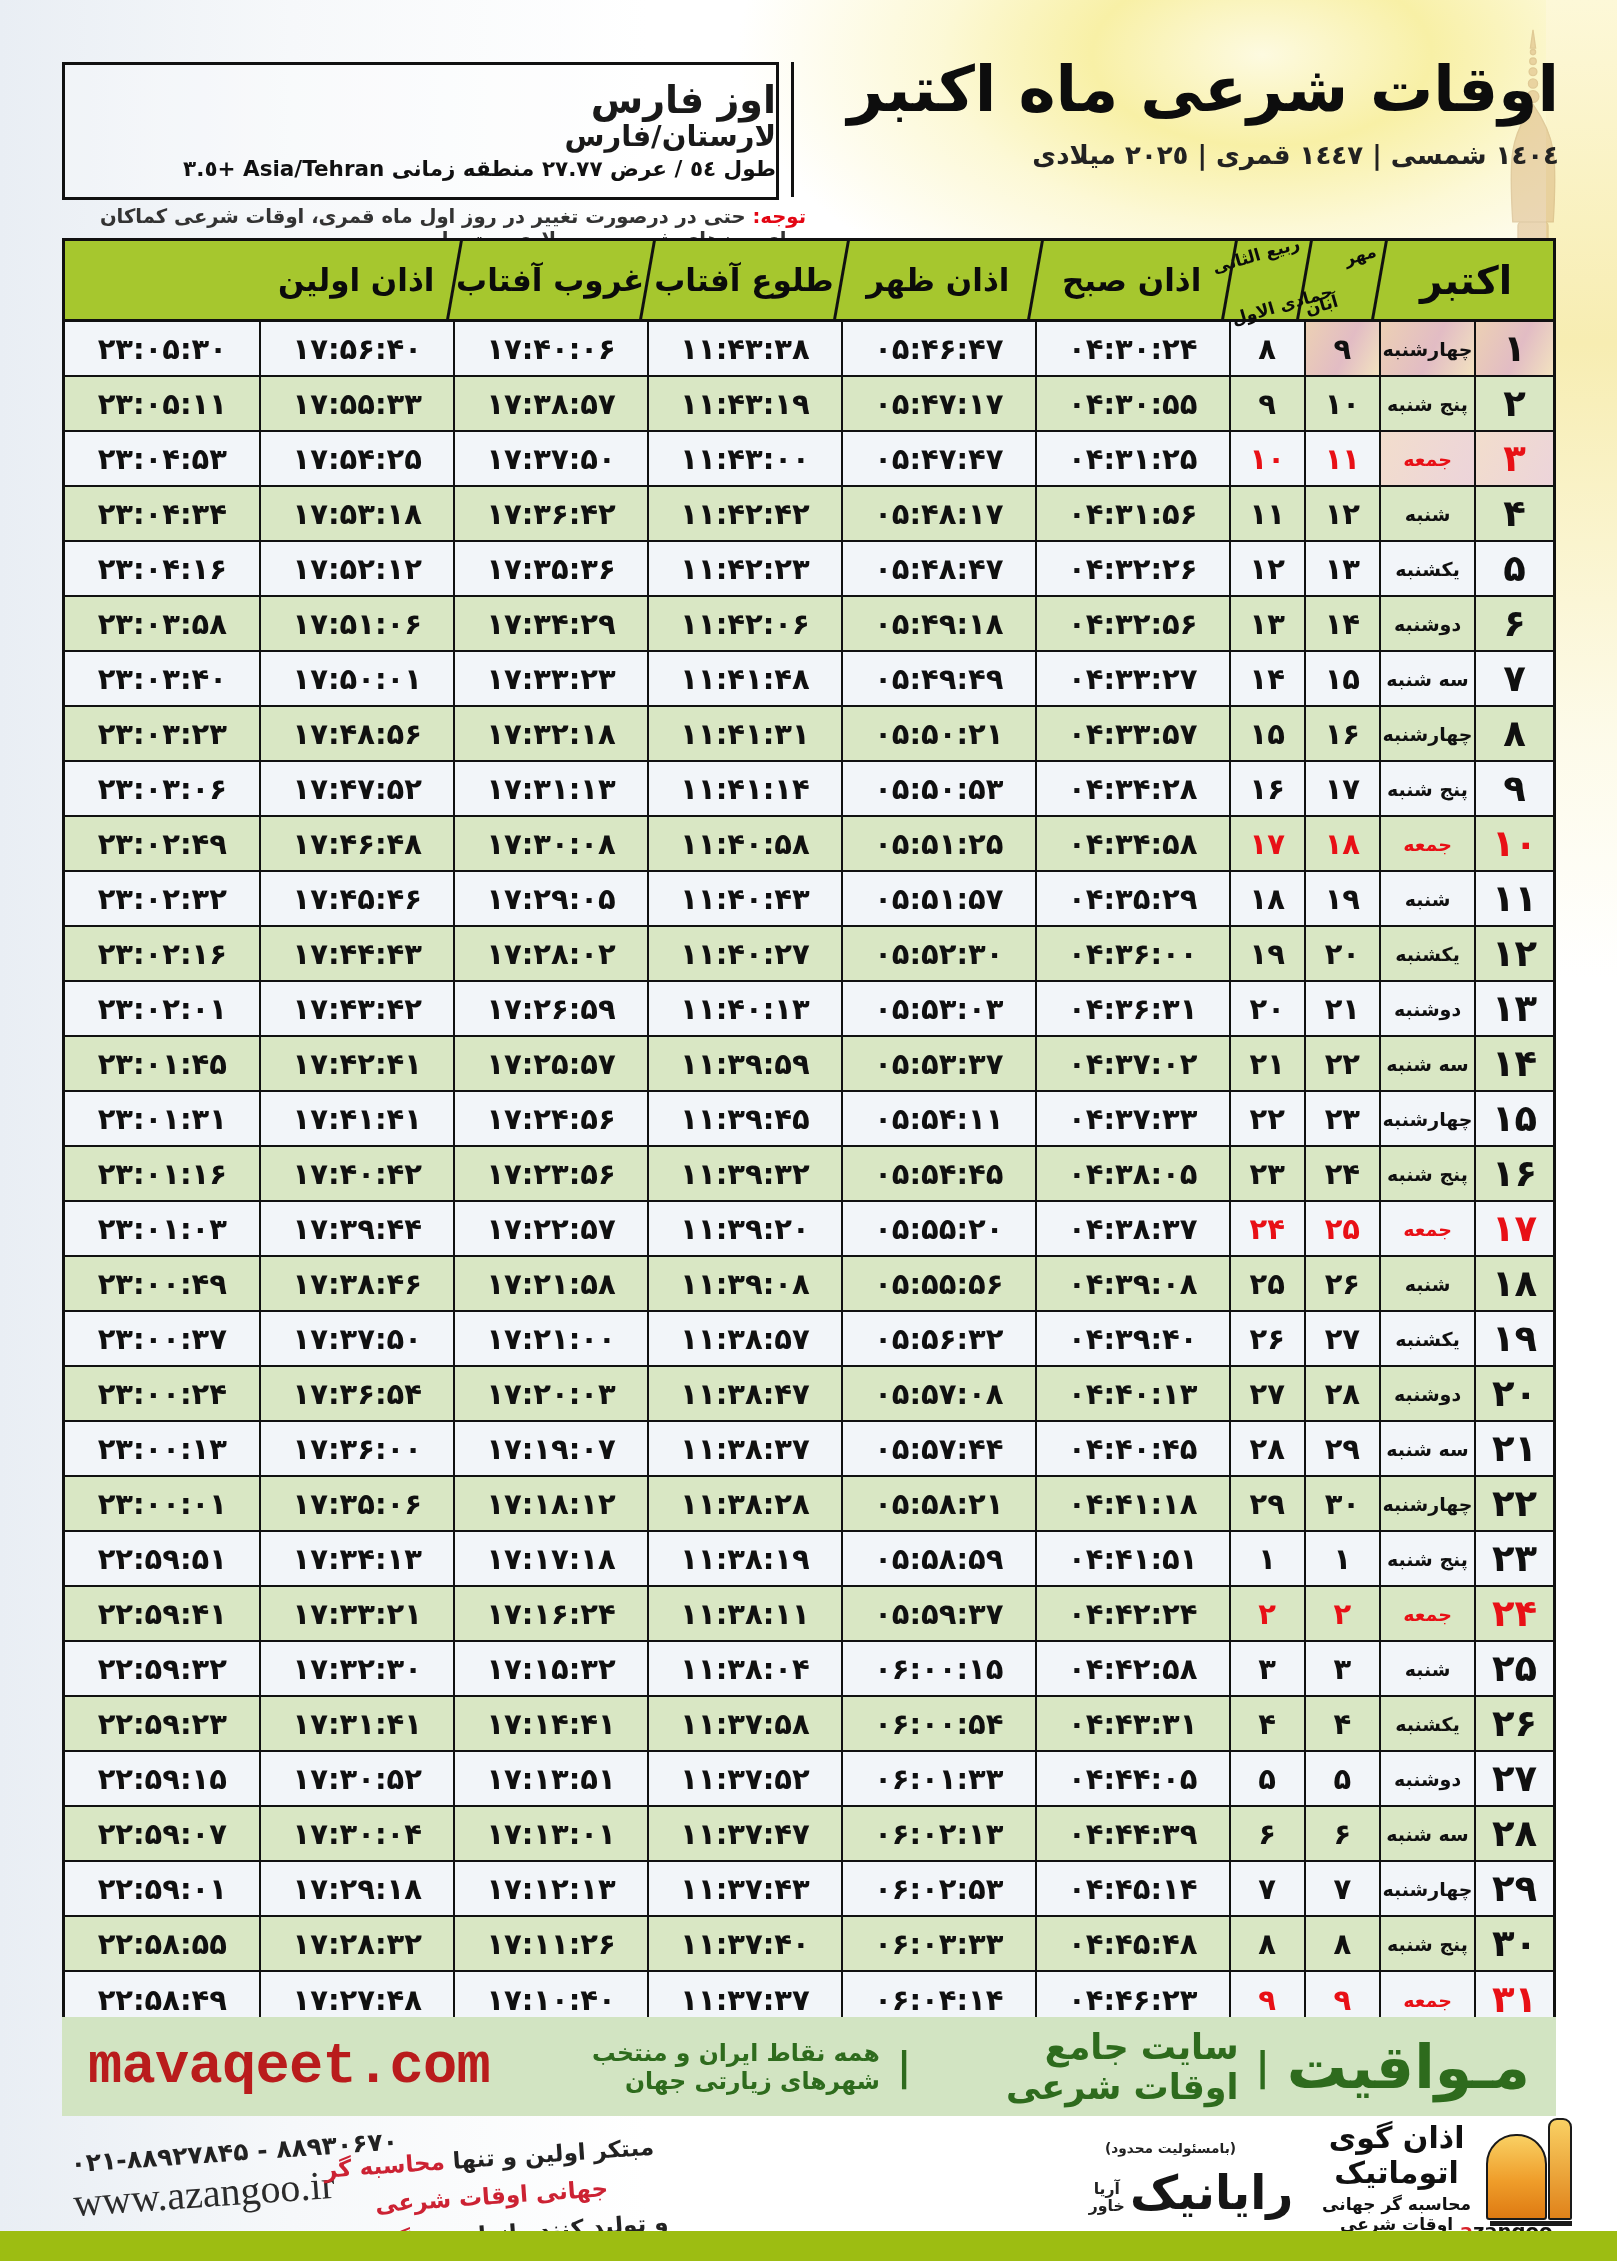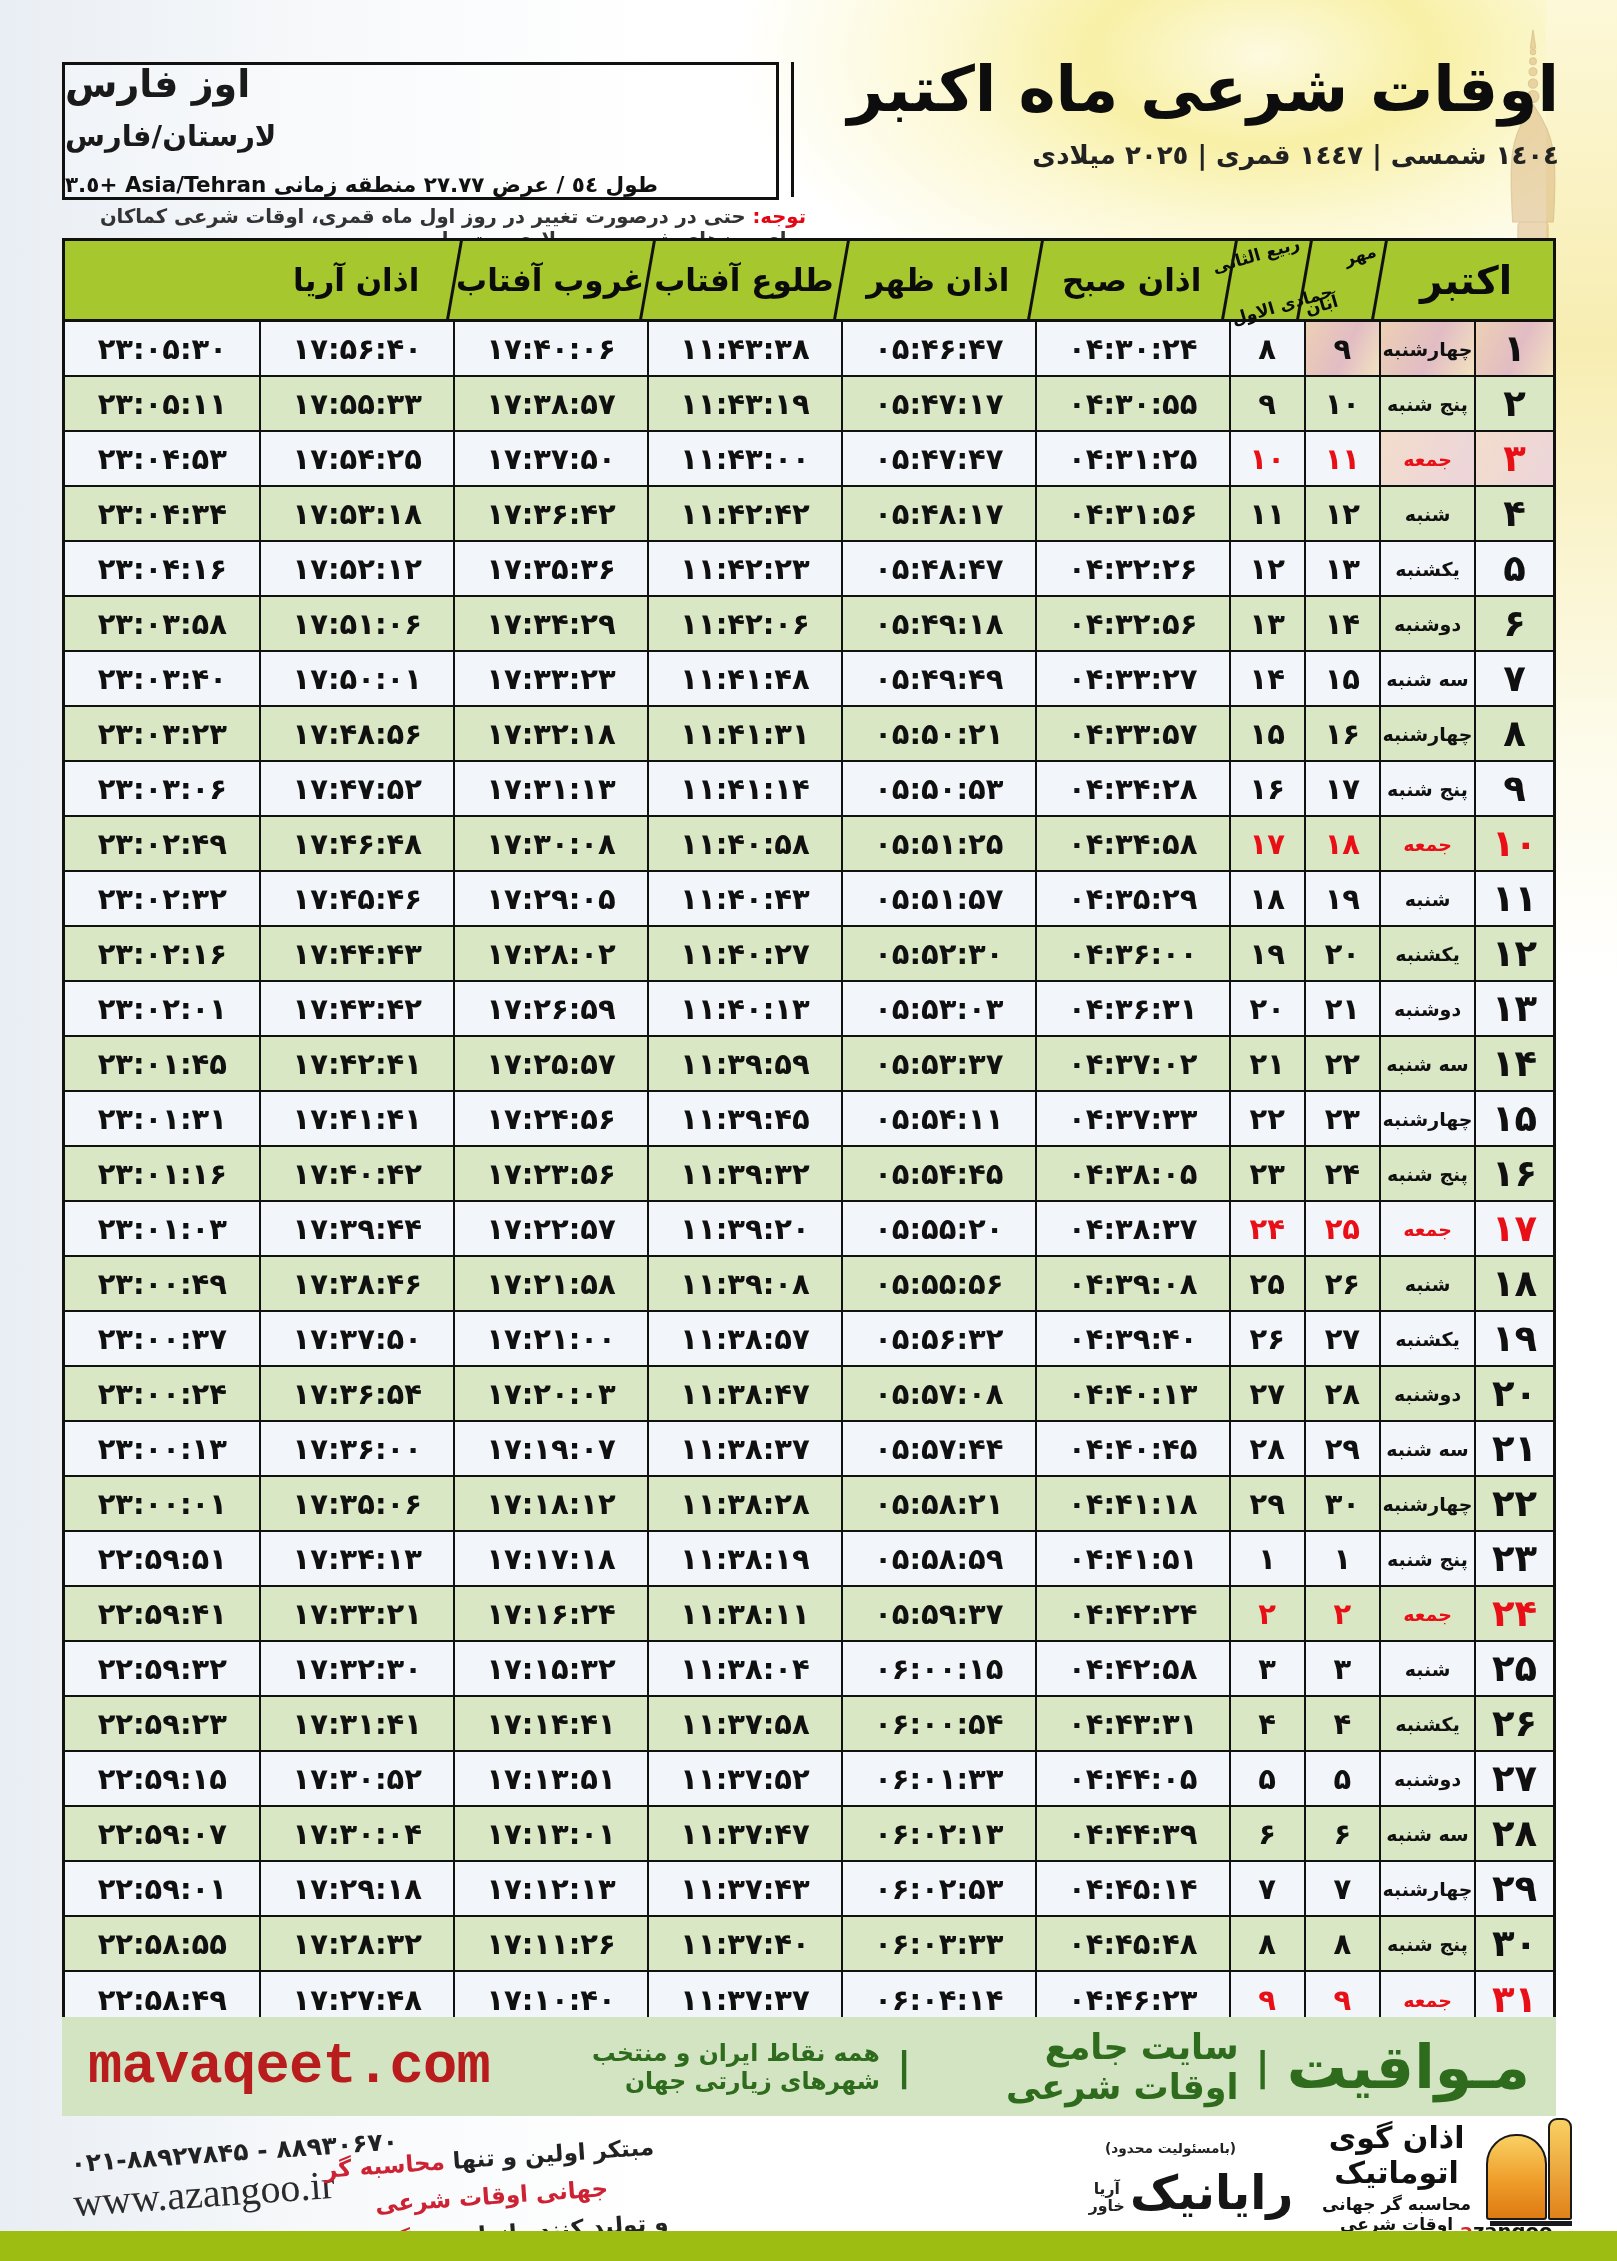--- a/index.html
+++ b/index.html
@@ -8,21 +8,21 @@
         background:linear-gradient(90deg,#e9eef4 0%,#f6f8fa 18%,#ffffff 40%);}
   
   .glow{position:absolute;left:0;top:0;width:1618px;height:913px;pointer-events:none;
         background:radial-gradient(ellipse 848px 457px at 78% 6%,#fdfae0 0%,#f8f0a6 20%,rgba(250,243,180,.55) 38%,rgba(250,243,180,0) 62%);}
   .right-strip{position:absolute;right:0;top:0;width:72px;height:979px;pointer-events:none;
         background:linear-gradient(180deg,#fdf8d8 0%,#f7edb2 35%,rgba(250,244,200,.4) 75%,rgba(255,255,255,0) 100%);}
   .minaret{position:absolute;right:36px;top:26px;opacity:.55;pointer-events:none;}
 
   
   .loc-box{position:absolute;left:62px;top:62px;width:711px;height:132px;border:3.3px solid #111;
-           display:flex;flex-direction:column;align-items:flex-start;justify-content:center;gap:16px;background:rgba(255,255,255,.25);}
+           display:flex;flex-direction:column;align-items:flex-end;justify-content:center;gap:0;background:rgba(255,255,255,.25);}
   .loc-city{font-size:38px;font-weight:bold;color:#1a1a1a;line-height:1.05;}
   .loc-region{font-size:29px;font-weight:bold;color:#1a1a1a;line-height:1.05;}
   .loc-coords{font-size:21.5px;font-weight:bold;color:#111;direction:rtl;margin-top:5.2px;}
   .v-divider{position:absolute;left:791px;top:62px;width:3.3px;height:135px;background:#111;}
   .title-block{position:absolute;left:822px;top:51px;width:737px;text-align:right;direction:rtl;}
   .title-main{font-size:63px;font-weight:bold;color:#0d0d0d;line-height:1.25;}
   .title-sub{font-size:29px;font-weight:bold;color:#0d0d0d;margin-top:2.6px;}
   .title-years{font-size:26px;font-weight:bold;color:#222;margin-top:10.4px;}
   .notice{position:absolute;left:62px;top:205px;width:744px;direction:rtl;text-align:right;
           font-size:19.6px;font-weight:bold;color:#333;}
@@ -154,21 +154,21 @@
       <div class="hcell h-t">
           <div class="hsep"></div>
           <span>طلوع آفتاب</span>
         </div>
       <div class="hcell h-t">
           <div class="hsep"></div>
           <span>غروب آفتاب</span>
         </div>
       <div class="hcell h-t">
           <div class="hsep"></div>
-          <span>اذان آریا</span>
+          <span>اذان اولین</span>
         </div>
     </div>
     <div class="tbody">
     <div class="row">
       <div class="cell c-day">۱</div>
       <div class="cell c-wd">چهارشنبه</div>
       <div class="cell c-m">۹</div>
       <div class="cell c-r">۸</div>
       <div class="cell c-t">۰۴:۳۰:۲۴</div>
       <div class="cell c-t">۰۵:۴۶:۴۷</div>

